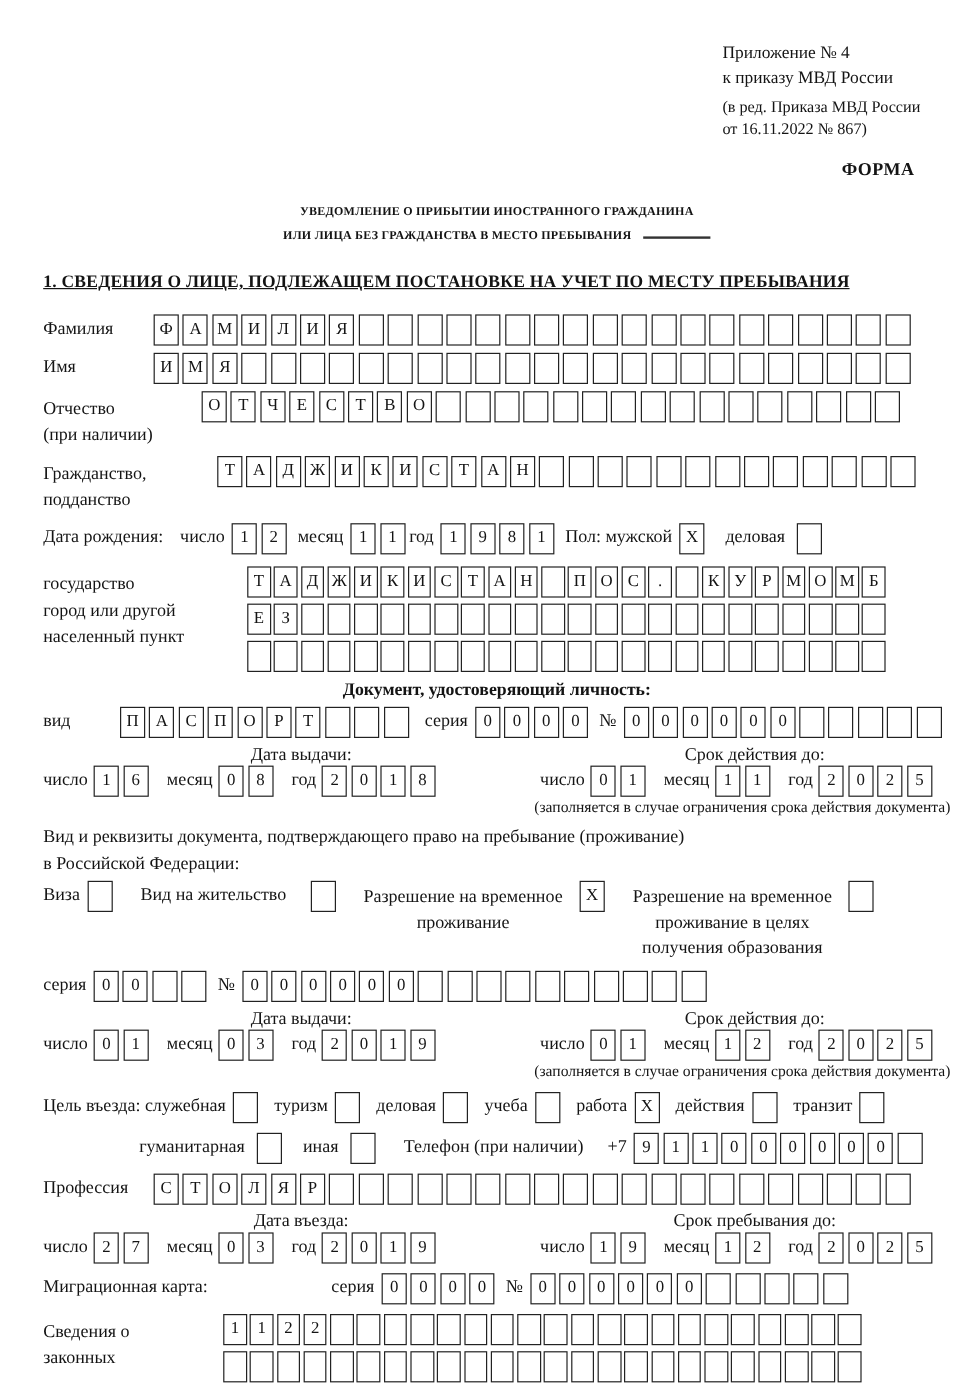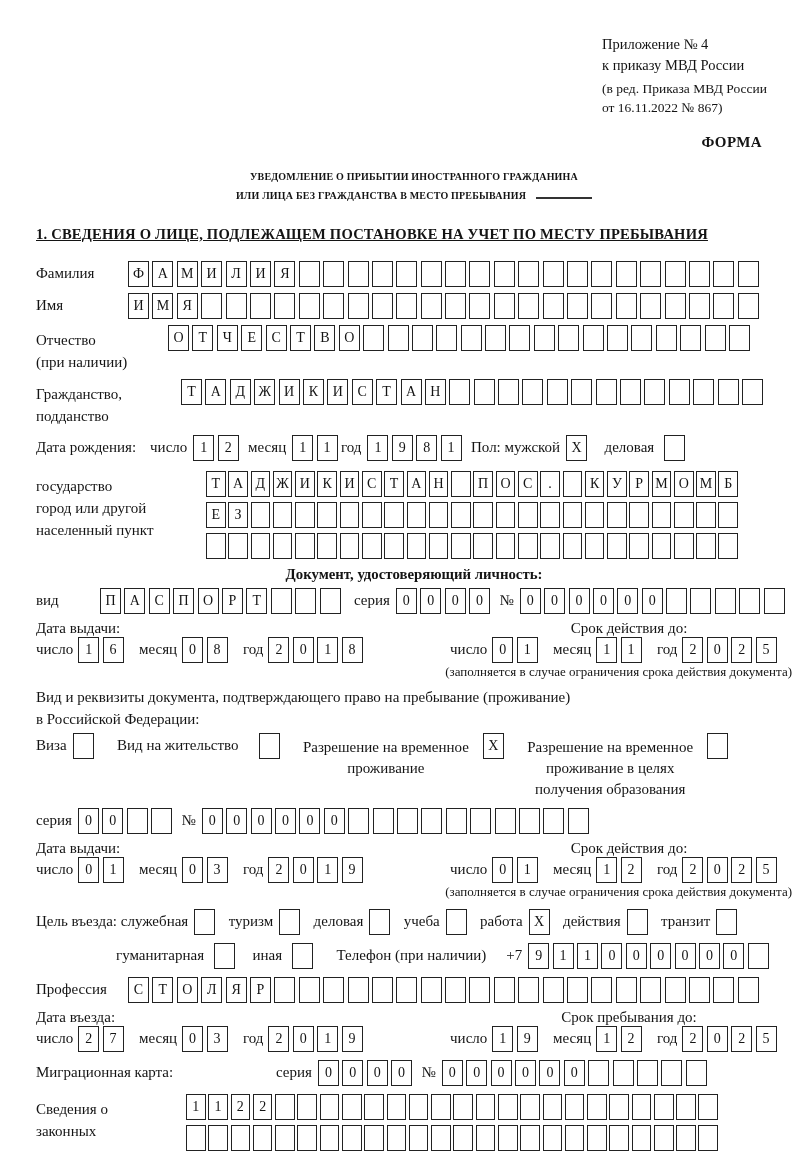--- a/index.html
+++ b/index.html
@@ -37,21 +37,21 @@
   .w64{width:64px}.w92{width:92px}.w132{width:132px}.w145{width:145px}
   .w170{width:170px}.w150{width:150px}.w240{width:240px}
   .ml6{margin-left:6px}.ml10{margin-left:10px}.ml14{margin-left:14px}.ml20{margin-left:20px}
   .mr6{margin-right:6px}
 
   .mb6{margin-bottom:6px}.mb8{margin-bottom:8px}.mb10{margin-bottom:10px}
 
   .doc-head{text-align:center;font-weight:bold;margin:2px 0 5px;font-size:14.8px;}
 
   .dates-head{display:flex;margin-top:4px;}
-  .dh-left{width:430px;text-align:left;flex:none;}
+  .dh-left{width:430px;text-align:center;flex:none;}
   .dh-right{flex:1;text-align:center;}
   .dgroup{display:flex;align-items:flex-start;flex:none;}
   .dgroup .lbl{margin-right:5px;padding-top:4px;}
   .dgroup .gpart{display:flex;margin-right:12px;}
   .right-group{margin-left:auto;}
   .note-right{text-align:right;font-size:13px;margin:1px 0 9px;}
 
   .permits{align-items:flex-start;margin:4px 0 8px;}
   .lbl-center{display:flex;flex-direction:column;text-align:center;line-height:21px;padding-top:4px;flex:none;}
 </style>

